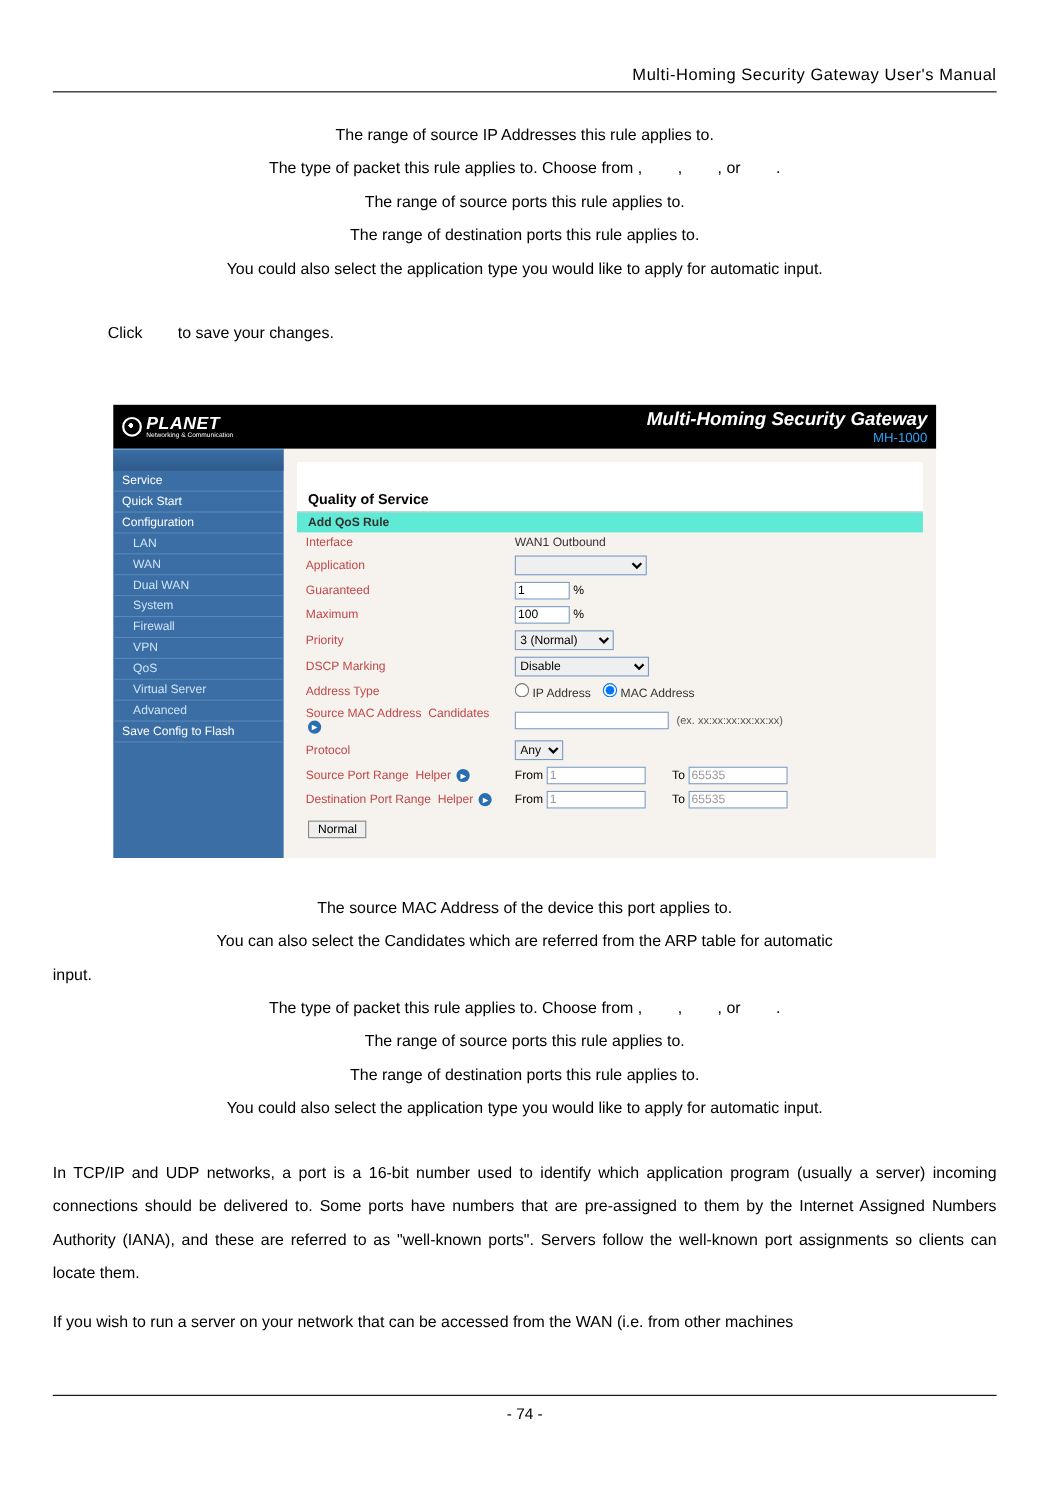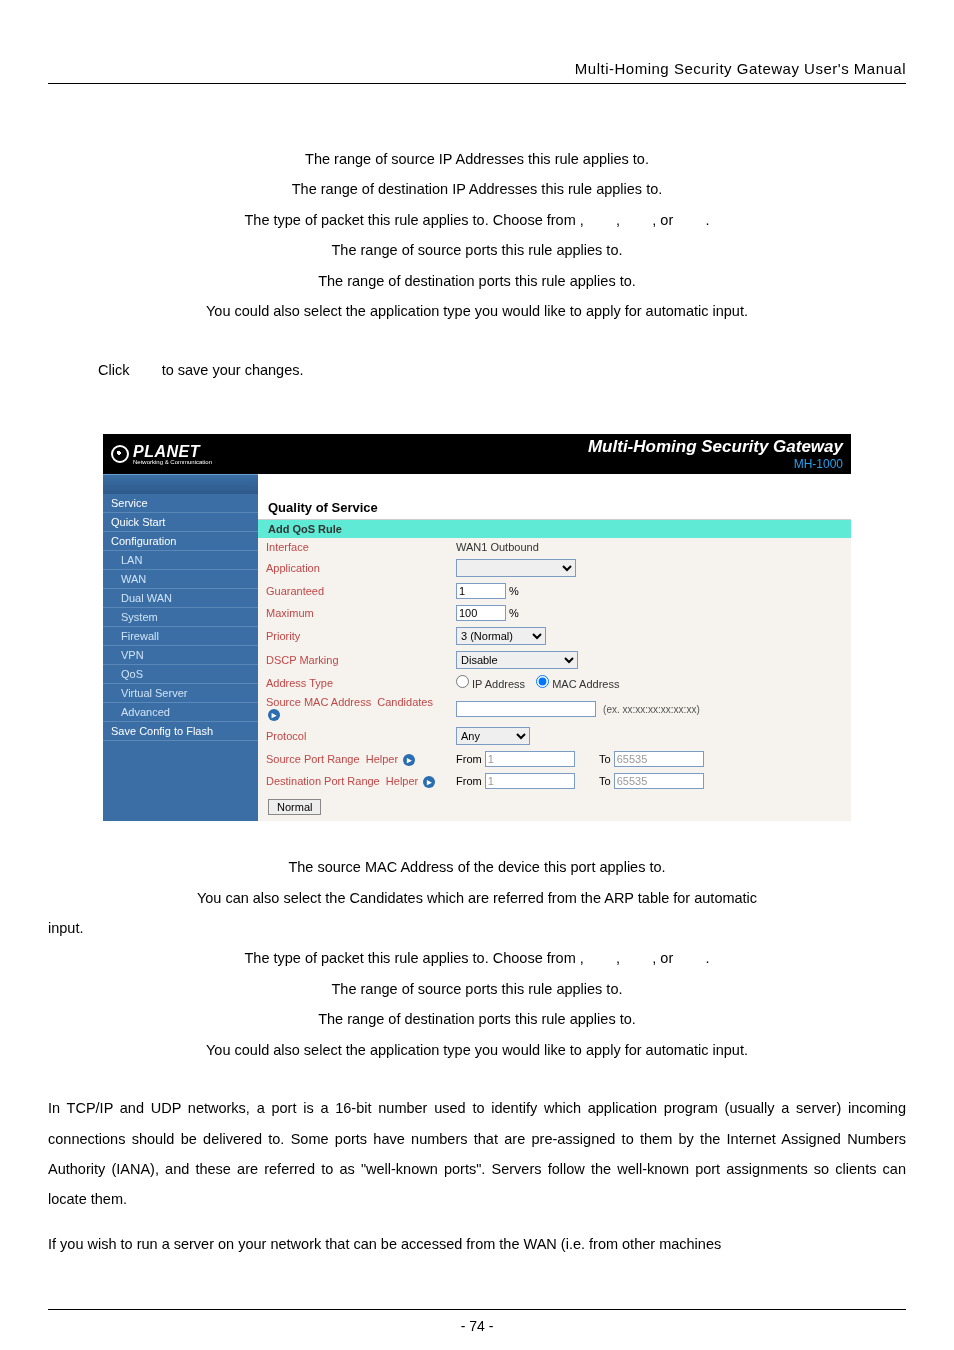--- a/index.html
+++ b/index.html
@@ -13,21 +13,21 @@
   }
   .page {
     padding: 60px 48px 40px 48px;
   }
   .header-line {
     text-align: right;
     font-size: 15px;
     color: #000;
     padding-bottom: 6px;
     border-bottom: 1px solid #000;
-    margin-bottom: 60px;
+    margin-bottom: 24px;
     letter-spacing: 0.5px;
   }
   .body-lines { line-height: 2.1; font-size: 14.5px; }
   .body-lines p { margin: 0; }
   .center { text-align: center; }
   .indent1 { padding-left: 50px; }
   .spacer { height: 28px; }
   .spacer-sm { height: 14px; }
 
   .ui-shot {
@@ -71,21 +71,21 @@
   .sidebar .item {
     padding:3px 8px;
     border-bottom:1px solid #5a88b8;
     cursor:pointer;
   }
   .sidebar .sub { padding-left:18px; color:#cfe4f7; }
   .sidebar .cat { color:#fff; }
   .main {
     flex:1;
     background:#f6f3ee;
-    padding:0;
+    padding:12px;
   }
   .section-title {
     background:#fff;
     font-weight:bold;
     font-size:13px;
     padding:6px 10px 4px 10px;
     color:#000;
   }
   .subhead {
     background:#5eead4;
@@ -126,21 +126,20 @@
   }
 </style>
 </head>
 <body>
 
 <div class="page">
   <div class="header-line">Multi-Homing Security Gateway User's Manual</div>
 
   <div class="body-lines">
     <p class="center">The range of source IP Addresses this rule applies to.</p>
-    <p class="center">The range of destination IP Addresses this rule applies to.</p>
     <p class="center">
       <span>The type of packet this rule applies to. Choose from</span>
       <span style="white-space:pre;">,        ,        , or        .</span>
     </p>
     <p class="center">The range of source ports this rule applies to.</p>
     <p class="center">The range of destination ports this rule applies to.</p>
     <p class="center">You could also select the application type you would like to apply for automatic input.</p>
     <div class="spacer"></div>
     <p class="indent1">
       <span>Click</span>
@@ -231,21 +230,21 @@
               <span>Source MAC Address</span>&nbsp;&nbsp;<span class="linkish">Candidates</span>
               <span class="helper-dot">▸</span>
             </td>
             <td>
               <input type="text" style="width: 140px;">
               <span class="hint">(ex. xx:xx:xx:xx:xx:xx)</span>
             </td>
           </tr>
           <tr>
             <td class="label">Protocol</td>
-            <td><select style="width:74px;"><option>Any</option></select></td>
+            <td><select style="width:44px;"><option>Any</option></select></td>
           </tr>
           <tr>
             <td class="label">
               <span>Source Port Range</span>&nbsp;&nbsp;<span class="linkish">Helper</span>
               <span class="helper-dot">▸</span>
             </td>
             <td>
               <span>From</span>
               <input type="text" style="width: 90px; color: rgb(153, 153, 153);" value="1">
               &nbsp;&nbsp;&nbsp;&nbsp;&nbsp;&nbsp;

